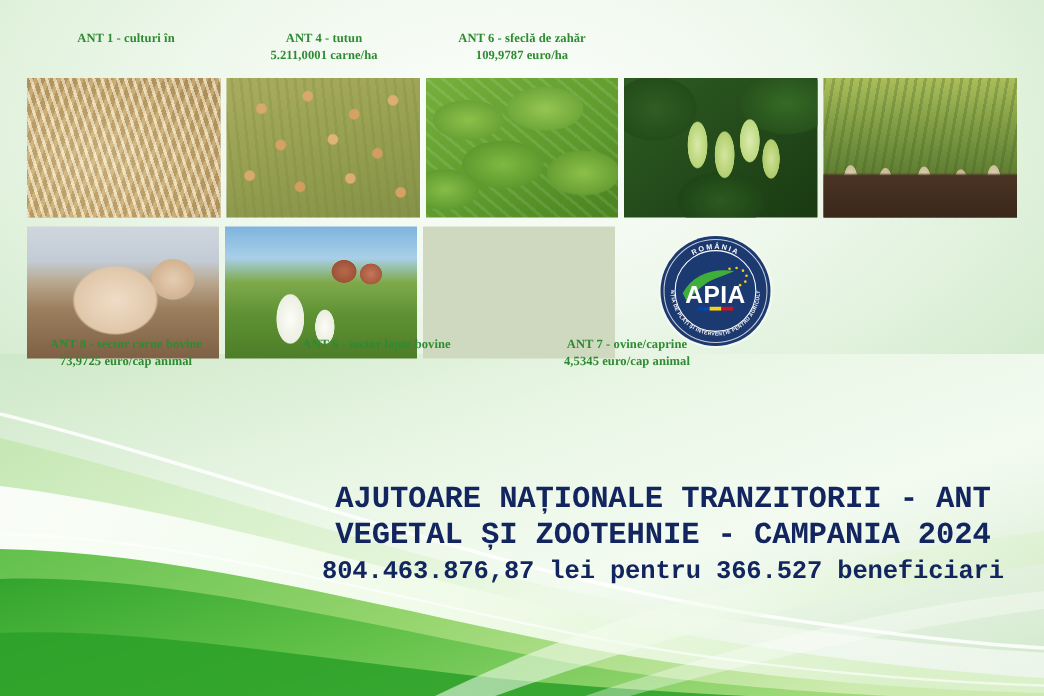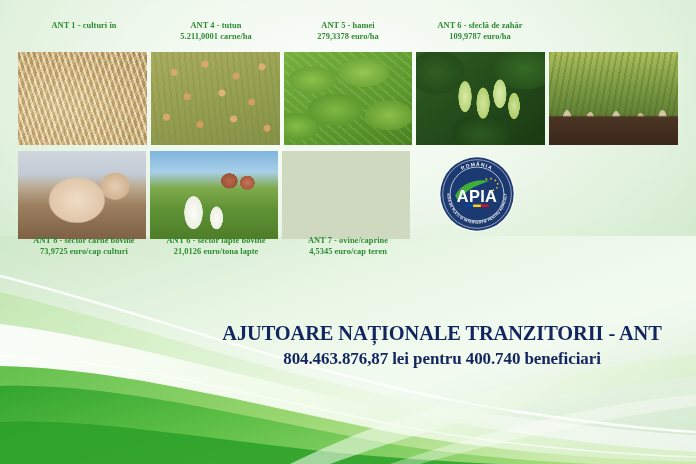--- a/index.html
+++ b/index.html
@@ -63,21 +63,21 @@
   
   #row2 {
     position: absolute;
     left: 18px; top: 151px;
     width: 660px; height: 88px;
     display: flex;
     gap: 4px;
   }
   #row2 .tile { width: 128px; height: 100%; position: relative; overflow: hidden; }
 
-  .row-labels.bottom { top: 236px; }
+  .row-labels.bottom { top: 225px; gap: 35px; }
 
   .lbl5 { width: 20%; }
   .lbl-b { width: 132px; }
 
   
   .tile { background: #cfd9c0; }
 
   
   .img-wheat {
     background:
@@ -179,20 +179,21 @@
   }
 
   
   #headline {
     position: absolute;
     left: 196px; top: 322px;
     width: 492px;
     text-align: center;
     z-index: 5;
     color: #12255e;
+    font-family: Liberation Mono, monospace;
   }
   #headline .h-line {
     font-weight: bold;
     font-size: 20.4px;
     line-height: 23.5px;
     letter-spacing: -0.1px;
     white-space: nowrap;
   }
   #headline .h-sub {
     font-weight: bold;
@@ -256,24 +257,20 @@
 
     <div class="row-labels top">
       <div class="label-cell lbl5">
         <span>ANT 1 - culturi în</span>
       </div>
       <div class="label-cell lbl5">
         <span>ANT 4 - tutun</span>
         <span class="l2">5.211,0001 carne/ha</span>
       </div>
       <div class="label-cell lbl5">
-        <span>ANT 5 - hamei</span>
-        <span class="l2">279,3378 euro/ha</span>
-      </div>
-      <div class="label-cell lbl5">
         <span>ANT 6 - sfeclă de zahăr</span>
         <span class="l2">109,9787 euro/ha</span>
       </div>
     </div>
 
     <div id="row1">
       <div class="tile img-wheat"></div>
       <div class="tile img-flax"></div>
       <div class="tile img-tobacco"></div>
       <div class="tile img-hops"></div>
@@ -282,29 +279,28 @@
 
     <div id="row2">
       <div class="tile img-beef"></div>
       <div class="tile img-dairy"></div>
       <div class="tile img-sheep"></div>
     </div>
 
     <div class="row-labels bottom">
       <div class="label-cell lbl-b">
         <span>ANT 8 - sector carne bovine</span>
-        <span class="l2">73,9725 euro/cap culturi</span>
+        <span class="l2">73,9725 euro/cap animal</span>
       </div>
       <div class="label-cell lbl-b">
         <span>ANT 6 - sector lapte bovine</span>
-        <span class="l2">21,0126 euro/tona lapte</span>
       </div>
       <div class="label-cell lbl-b">
         <span>ANT 7 - ovine/caprine</span>
-        <span class="l2">4,5345 euro/cap teren</span>
+        <span class="l2">4,5345 euro/cap animal</span>
       </div>
     </div>
   </div>
 
   <svg id="apia-logo" viewBox="0 0 100 100">
     <defs>
       <path id="arcTop" d="M 50,50 m -36,0 a 36,36 0 0 1 72,0" fill="none"></path>
       <path id="arcBottom" d="M 50,50 m -38,0 a 38,38 0 0 0 76,0" fill="none"></path>
       <radialGradient id="navy" cx="40%" cy="32%" r="75%">
         <stop offset="0%" stop-color="#2a4c8a"></stop>
@@ -340,16 +336,17 @@
 
     <g>
       <rect x="35" y="63.5" width="10" height="3.2" fill="#0047ab"></rect>
       <rect x="45" y="63.5" width="10" height="3.2" fill="#fcd116"></rect>
       <rect x="55" y="63.5" width="10" height="3.2" fill="#ce1126"></rect>
     </g>
   </svg>
 
   <div id="headline">
     <div class="h-line">AJUTOARE NAȚIONALE TRANZITORII - ANT</div>
-    <div class="h-sub">804.463.876,87 lei pentru 400.740 beneficiari</div>
+    <div class="h-line">VEGETAL ȘI ZOOTEHNIE - CAMPANIA 2024</div>
+    <div class="h-sub">804.463.876,87 lei pentru 366.527 beneficiari</div>
   </div>
 
 </div>
 
 </body></html>

